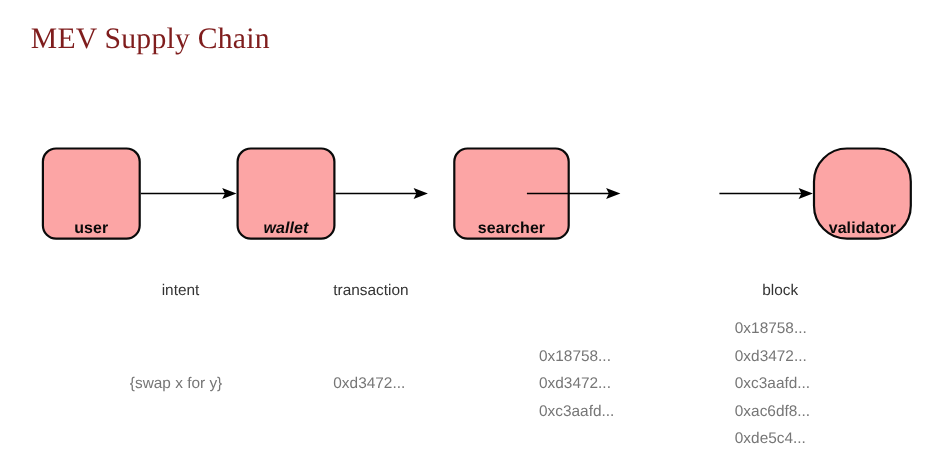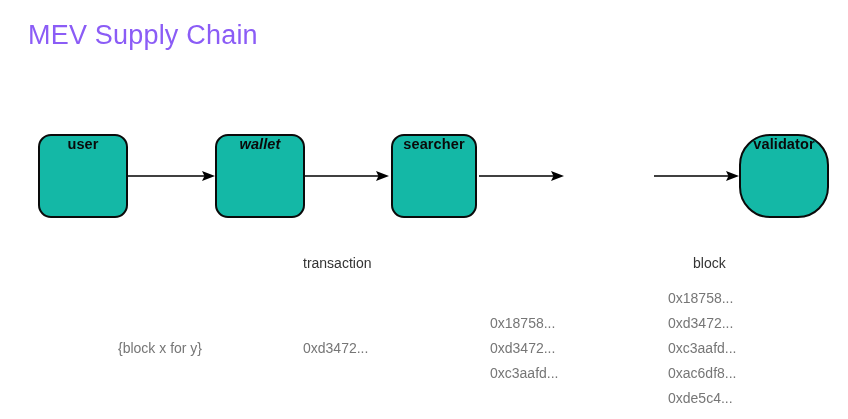--- a/index.html
+++ b/index.html
@@ -16,58 +16,59 @@
     -webkit-font-smoothing: antialiased;
   }
 
   
   #diagram-title {
     position: absolute;
     left: 28px;
     top: 20px;
     font-size: 27px;
     font-weight: 400;
-    color: #8b5cf6;
+    color: #7f1d1d;
     letter-spacing: 0.2px;
     white-space: nowrap;
+    font-family: Liberation Serif, serif;
   }
 
   
   #flow-row {
     position: absolute;
     left: 0;
     top: 0;
     width: 848px;
     height: 419px;
   }
 
   .node-box {
     position: absolute;
     top: 134px;
     width: 90px;
     height: 84px;
     box-sizing: border-box;
     border: 2.2px solid #0a0a0a;
     border-radius: 13px;
-    background: #14b8a6;
+    background: #fca5a5;
     display: flex;
-    align-items: flex-start;
+    align-items: flex-end;
     justify-content: center;
   }
   .node-label {
     font-size: 14.5px;
     font-weight: 700;
     color: #0a0a0a;
     letter-spacing: 0.1px;
     white-space: nowrap;
   }
 
   #node-user      { left: 38px;  }
   #node-wallet    { left: 215px; font-style: italic; }
-  #node-searcher  { left: 391px; width: 86px; }
+  #node-searcher  { left: 412px; width: 106px; }
   #node-builder   { left: 564px; }
   #node-validator { left: 739px; border-radius: 31px; }
 
   
   .arrow {
     position: absolute;
     top: 169px;
     height: 14px;
   }
   .arrow svg { display: block; overflow: visible; }
@@ -161,32 +162,35 @@
     </svg>
   </div>
 
   <div class="arrow" id="arrow-builder-validator">
     <svg width="85" height="14" viewBox="0 0 85 14">
       <line x1="0" y1="7" x2="77" y2="7" stroke="#000000" stroke-width="1.4"></line>
       <polygon points="85,7 72,2 74.5,7 72,12" fill="#000000"></polygon>
     </svg>
   </div>
 
+  <div class="edge-col" id="col-intent">
+    <div class="edge-label">intent</div>
+  </div>
 
   <div class="edge-col" id="col-transaction">
     <div class="edge-label">transaction</div>
   </div>
 
 
   <div class="edge-col" id="col-block">
     <div class="edge-label">block</div>
   </div>
 
   <div class="payload-list" id="payload-intent">
-    <div class="payload-item">{block x for y}</div>
+    <div class="payload-item">{swap x for y}</div>
   </div>
 
   <div class="payload-list" id="payload-transaction">
     <div class="payload-item">0xd3472...</div>
   </div>
 
   <div class="payload-list" id="payload-bundle">
     <div class="payload-item">0x18758...</div>
     <div class="payload-item">0xd3472...</div>
     <div class="payload-item">0xc3aafd...</div>

